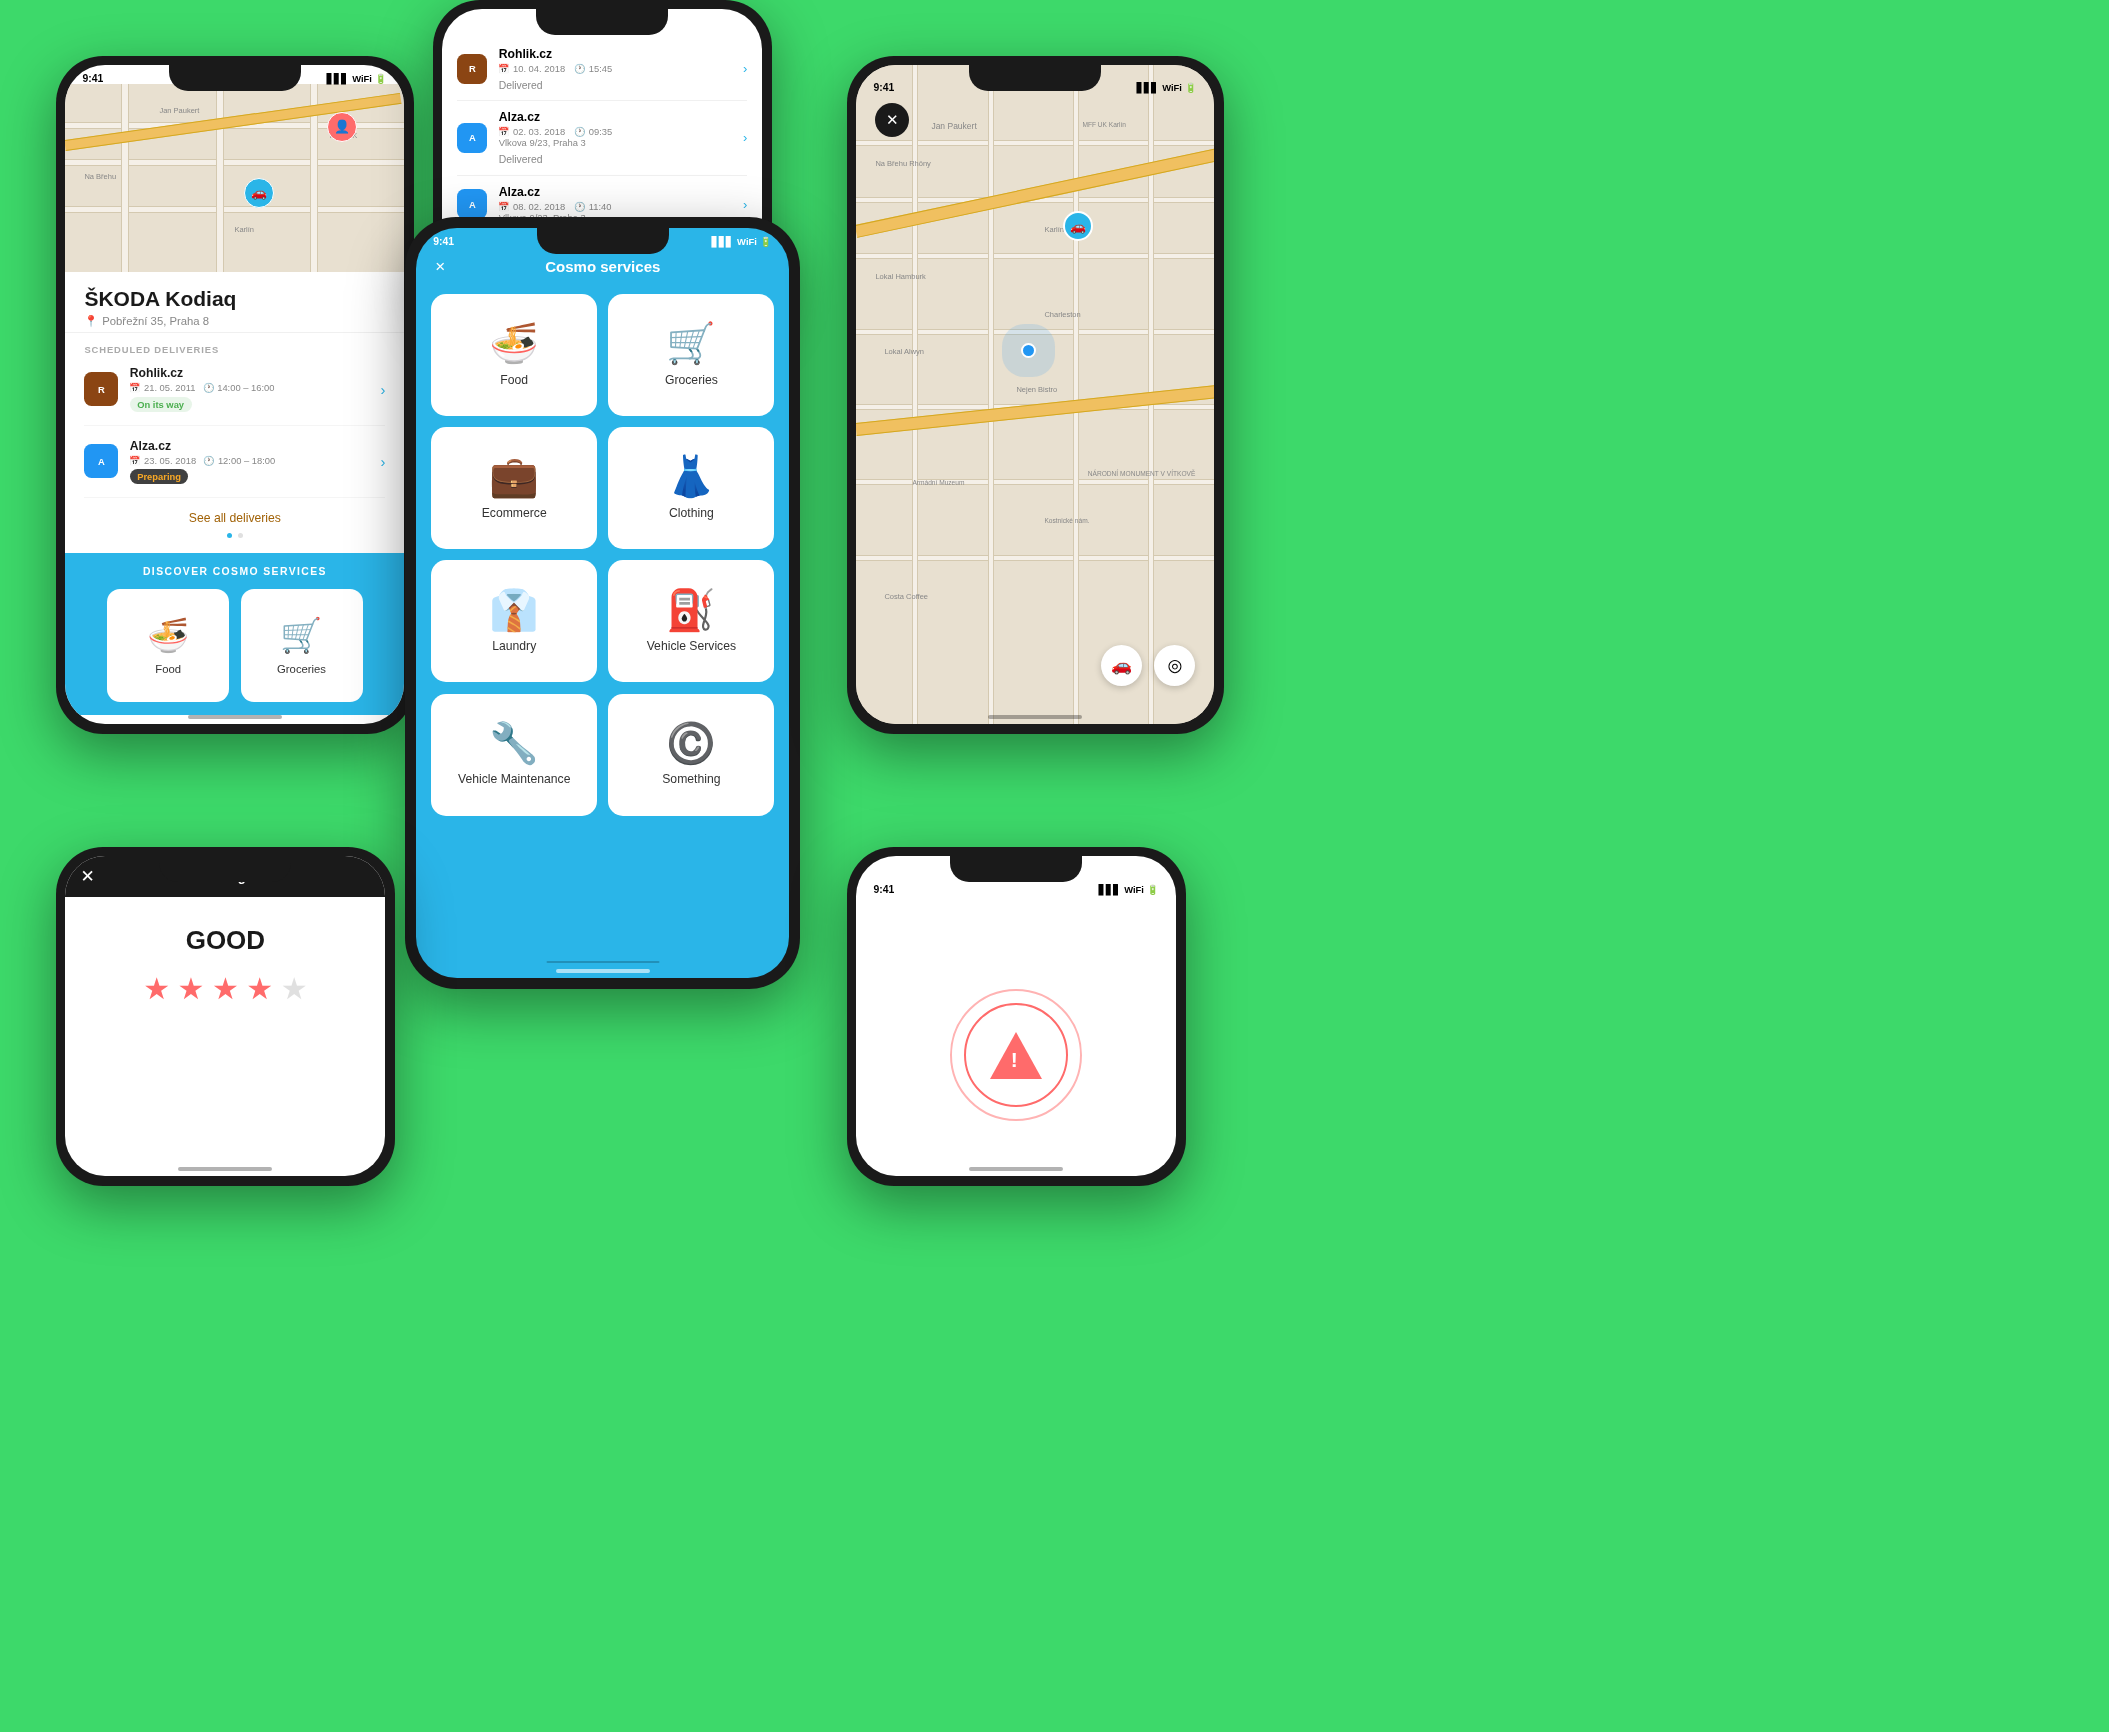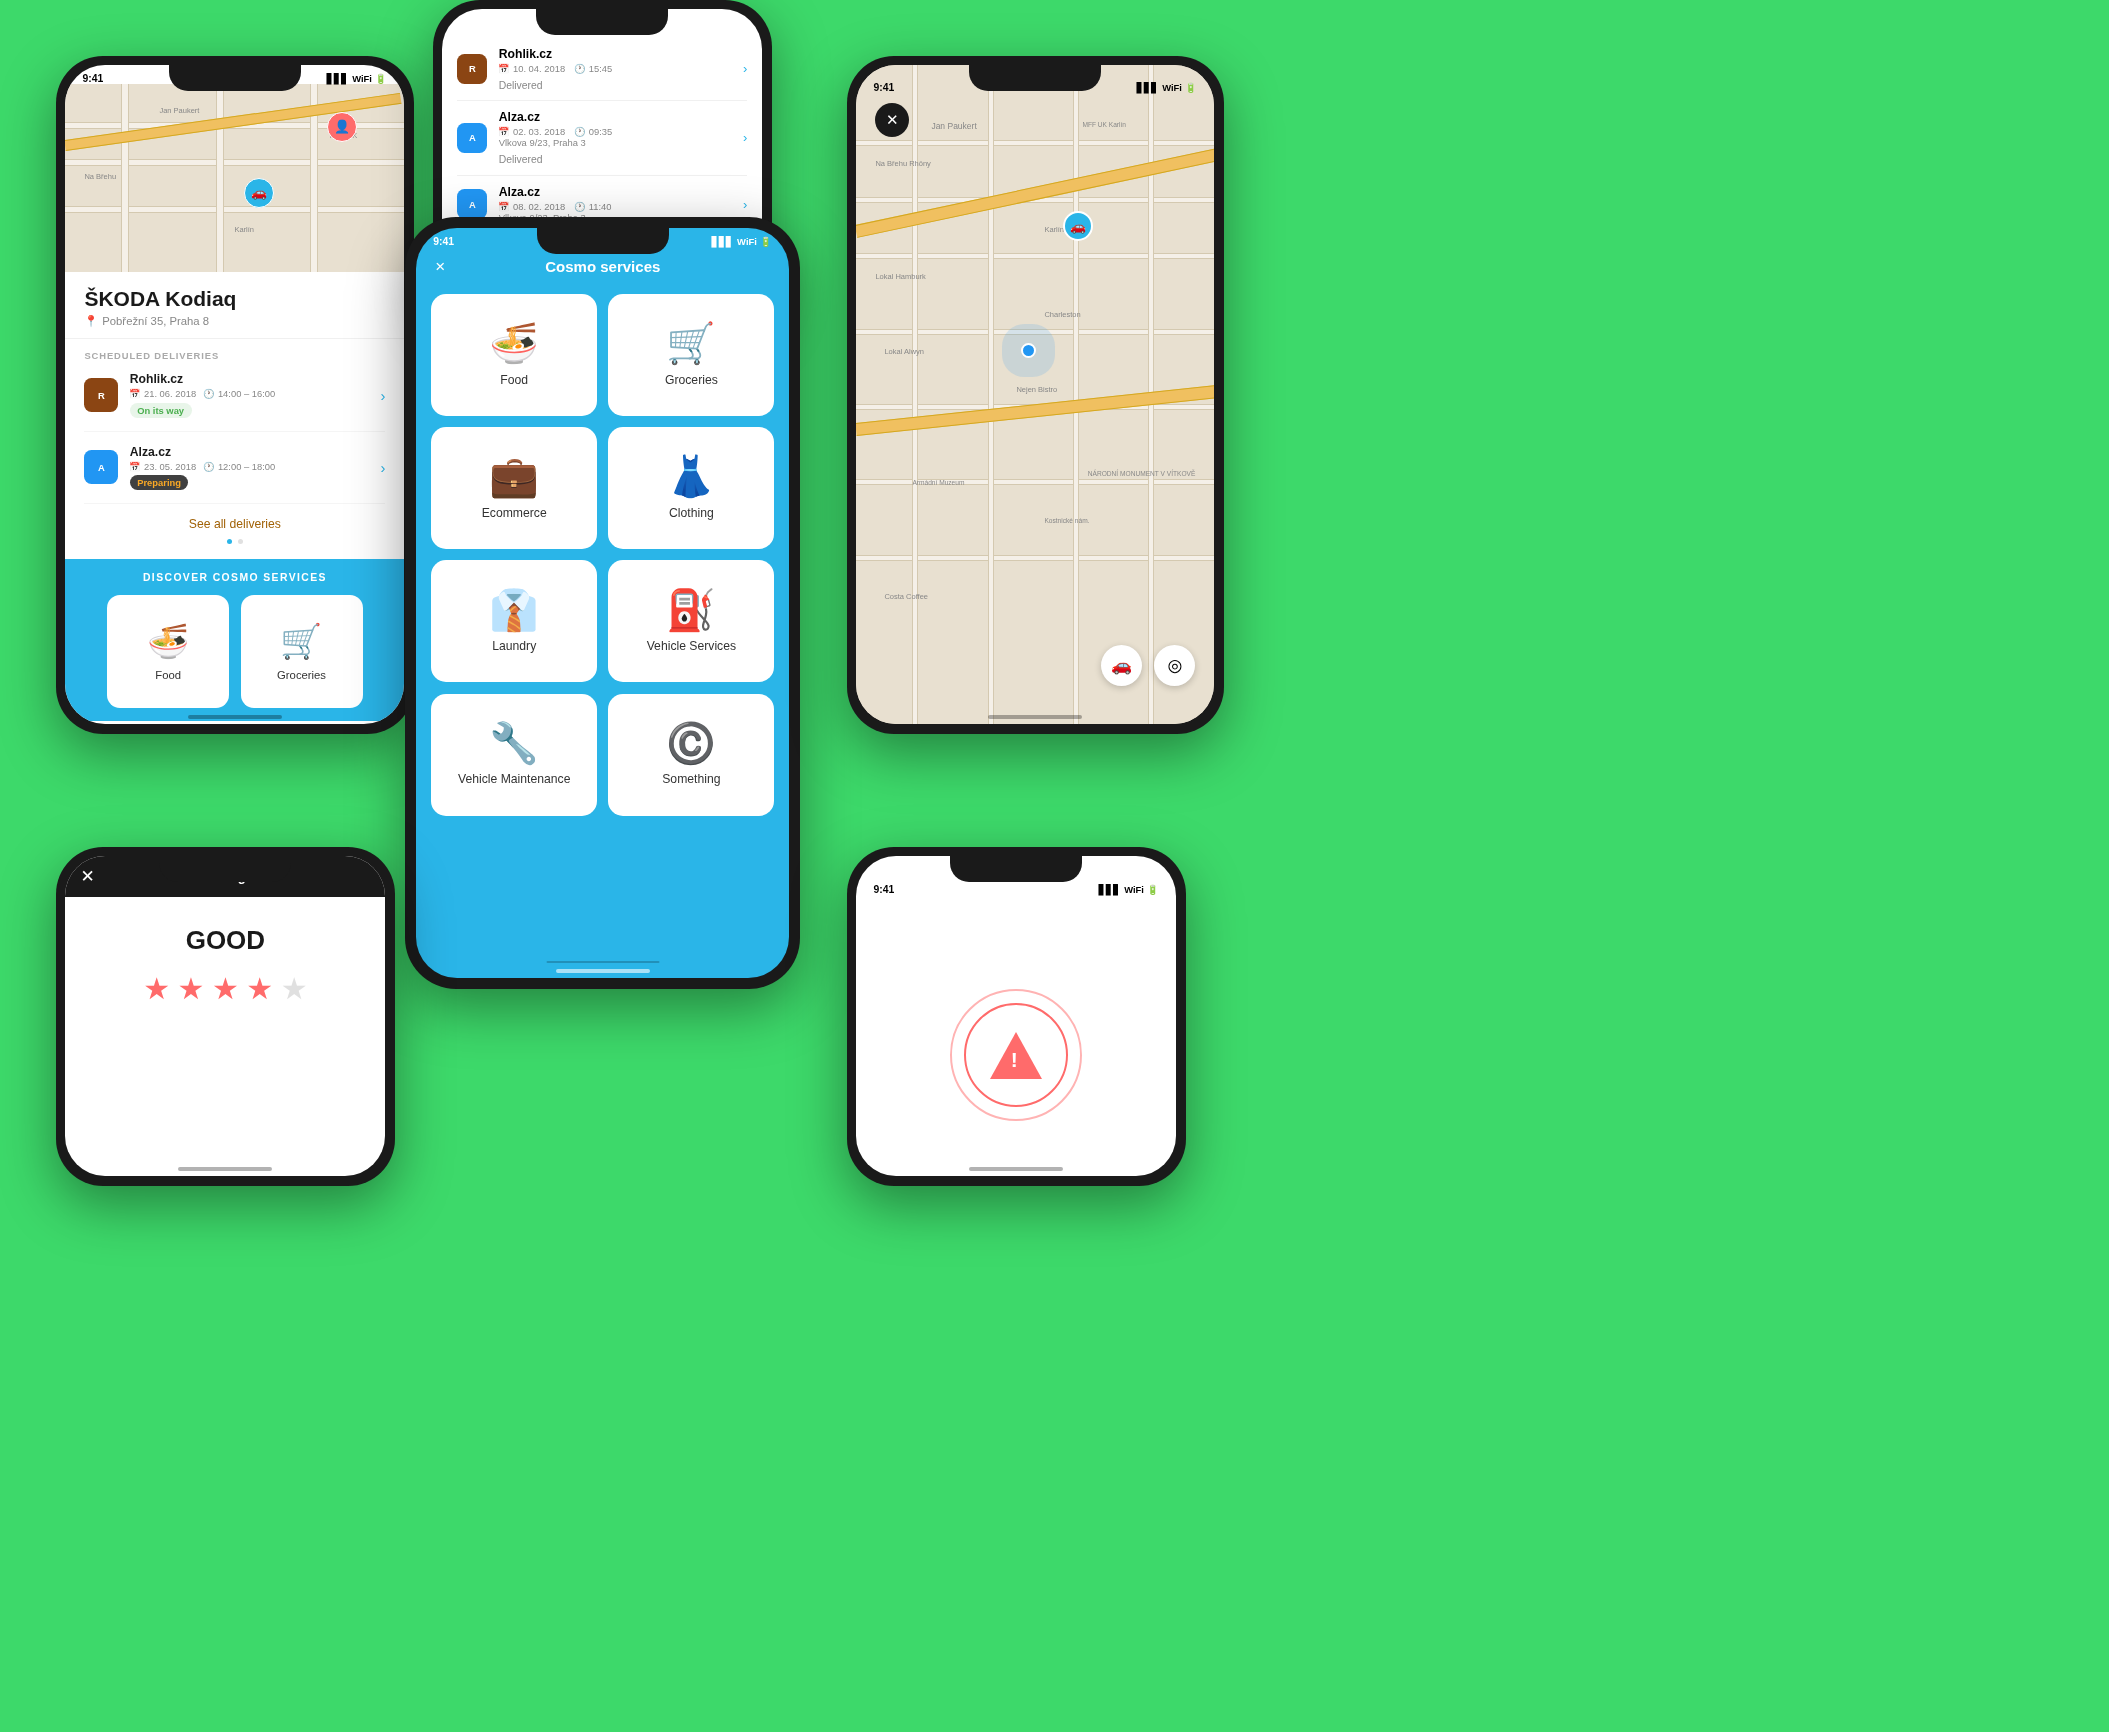--- a/index.html
+++ b/index.html
@@ -106,21 +106,21 @@
       border: 1.9px solid #fff;
       display: flex;
       align-items: center;
       justify-content: center;
       color: #fff;
       font-size: 13px;
     }
 
     
     .vehicle-info {
-      padding: 15px 19px 10px;
+      padding: 15px 19px 4px;
       border-bottom: 0.9px solid #f0f0f0;
     }
     .vehicle-name {
       font-size: 21px;
       font-weight: 700;
       color: #1a1a1a;
     }
     .vehicle-location {
       font-size: 11.3px;
       color: #888;
@@ -531,21 +531,21 @@
     </div>
 
     <div class="deliveries-section">
       <div class="section-title">SCHEDULED DELIVERIES</div>
 
       <div class="delivery-item">
         <div class="delivery-logo rohlik">R</div>
         <div class="delivery-info">
           <div class="delivery-name">Rohlik.cz</div>
           <div class="delivery-meta">
-            <span>📅 <span>21. 06. 2018</span></span>
+            <span>📅 <span>21. 05. 2011</span></span>
             <span>🕐 <span>14:00 – 16:00</span></span>
           </div>
           <span class="delivery-badge badge-onway">On its way</span>
         </div>
         <span class="delivery-arrow">›</span>
       </div>
 
       <div class="delivery-item">
         <div class="delivery-logo alza">A</div>
         <div class="delivery-info">

